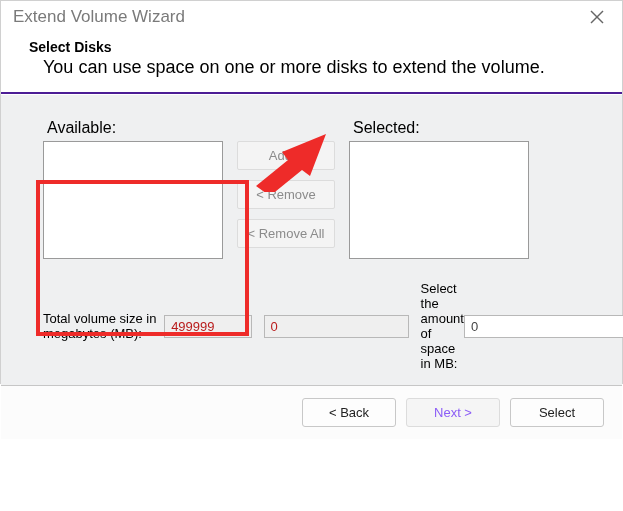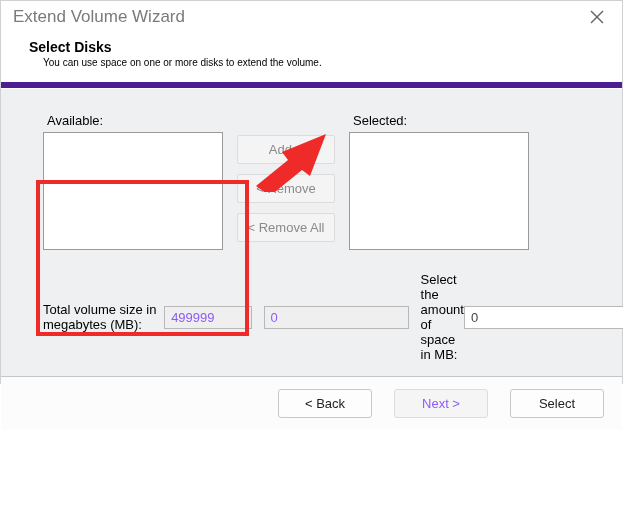--- a/index.html
+++ b/index.html
@@ -36,29 +36,29 @@
     width: 14px; height: 14px;
     stroke: #666;
     stroke-width: 1.4;
     cursor: pointer;
     margin-right: 6px;
   }
   
   .header-area {
     padding: 6px 24px 14px 28px;
     background: #fff;
-    border-bottom: 6px solid #4c1d95;
+    border-bottom: 2px solid #4c1d95;
   }
   .header-title {
     font-weight: 600;
     font-size: 14px;
     margin-bottom: 2px;
   }
   .header-sub {
-    font-size: 10px;
+    font-size: 18px;
     margin-left: 14px;
   }
   
   .body-panel {
     background: #eff0f1;
     flex: 1 1 auto;
     padding: 24px 20px 14px 42px;
     position: relative;
     border-top: 1px solid #ffffff;
   }
@@ -67,21 +67,21 @@
     align-items: flex-start;
     gap: 14px;
     position: relative;
   }
   .col {
     display: flex;
     flex-direction: column;
   }
   .list-label {
     margin: 0 0 4px 4px;
-    font-size: 13px;
+    font-size: 16px;
   }
   .listbox {
     width: 180px;
     height: 118px;
     background: #fff;
     border: 1px solid #9a9a9a;
     box-sizing: border-box;
   }
   .mid-buttons {
     display: flex;
@@ -132,21 +132,21 @@
     justify-content: space-between;
     max-width: 560px;
   }
   .form-label {
     font-size: 13px;
   }
   .ro-field {
     width: 145px;
     border: 1px solid #b8b8b8;
     background: #efefef;
-    color: #8b5cf6;
+    color: #b91c1c;
     font-size: 13px;
     padding: 3px 6px;
     box-sizing: border-box;
   }
   .spinner-wrap {
     display: flex;
     width: 145px;
     box-sizing: border-box;
   }
   .spinner-input {
@@ -159,21 +159,21 @@
     padding: 3px 6px;
     box-sizing: border-box;
   }
   
   .footer {
     border-top: 1px solid #c6c6c6;
     background: #fcfcfc;
     padding: 12px 18px 12px 4px;
     display: flex;
     justify-content: flex-end;
-    gap: 22px;
+    gap: 10px;
   }
   .foot-btn {
     width: 92px;
     padding: 6px 0;
     font-size: 13px;
     text-align: center;
     border: 1px solid #c8c8c8;
     background: #fdfdfd;
     color: #222;
     border-radius: 3px;

